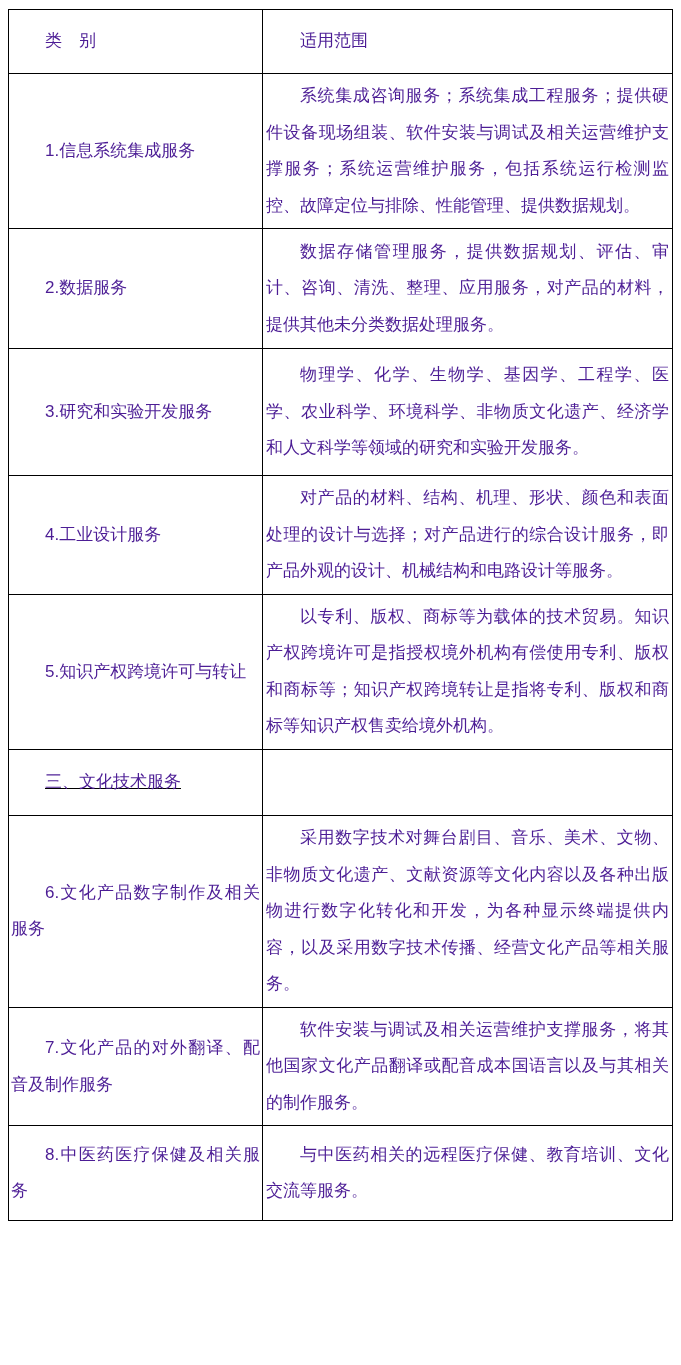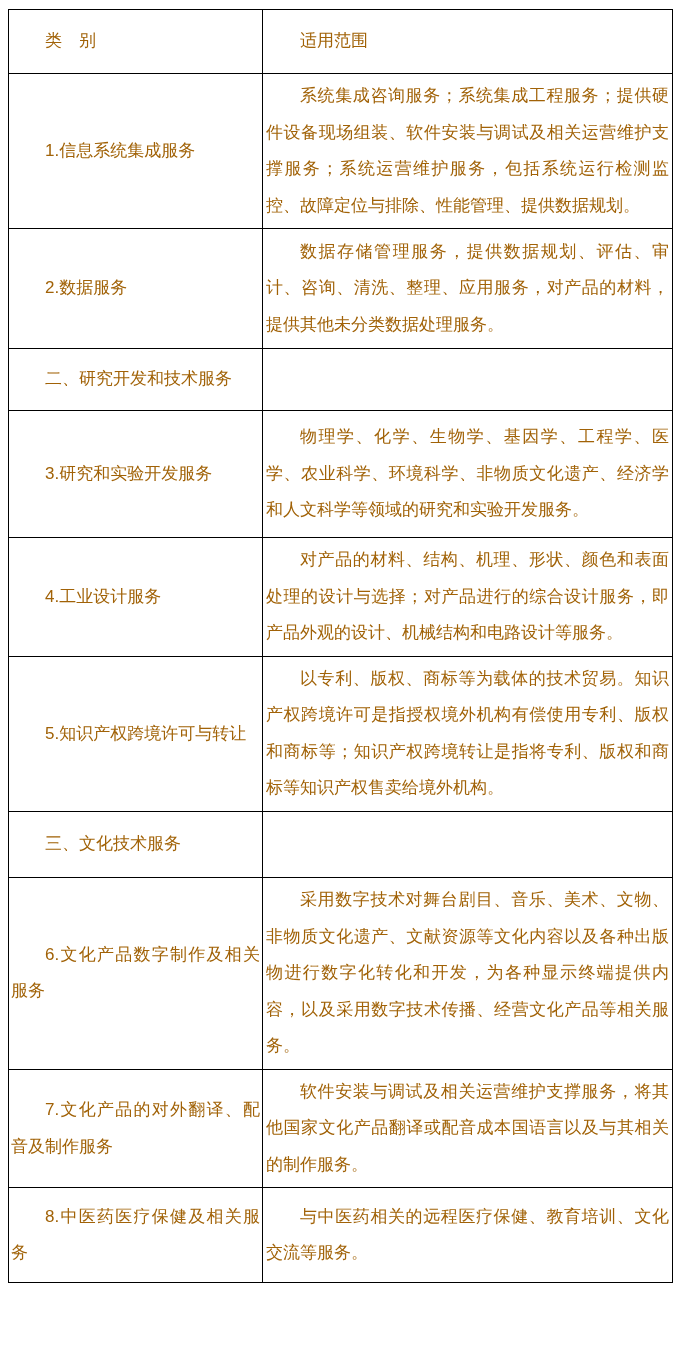--- a/index.html
+++ b/index.html
@@ -19,21 +19,21 @@
     border-collapse: collapse;
     table-layout: fixed;
     width: 664px;
     margin: 9px 0 0 8px;
   }
   col.col-cat   { width: 254px; }
   col.col-scope { width: 410px; }
   td {
     border: 1px solid #000000;
     vertical-align: middle;
-    color: #a16207;
+    color: #4c1d95;
     font-size: 17px;
     line-height: 2.15;
     padding: 4px 3px;
     text-indent: 2em;
     text-align: justify;
     overflow: hidden;
     word-break: break-all;
   }
   td.cat { padding-left: 2px; padding-right: 2px; }
 </style>
@@ -52,37 +52,33 @@
         <td>适用范围</td>
       </tr>
       <tr style="height:151px;">
         <td class="cat">1.信息系统集成服务</td>
         <td>系统集成咨询服务；系统集成工程服务；提供硬件设备现场组装、软件安装与调试及相关运营维护支撑服务；系统运营维护服务，包括系统运行检测监控、故障定位与排除、性能管理、提供数据规划。</td>
       </tr>
       <tr style="height:120px;">
         <td class="cat">2.数据服务</td>
         <td>数据存储管理服务，提供数据规划、评估、审计、咨询、清洗、整理、应用服务，对产品的材料，提供其他未分类数据处理服务。</td>
       </tr>
-      <tr style="height:62px;">
-        <td class="cat">二、研究开发和技术服务</td>
-        <td></td>
-      </tr>
       <tr style="height:127px;">
         <td class="cat">3.研究和实验开发服务</td>
         <td>物理学、化学、生物学、基因学、工程学、医学、农业科学、环境科学、非物质文化遗产、经济学和人文科学等领域的研究和实验开发服务。</td>
       </tr>
       <tr style="height:116px;">
         <td class="cat">4.工业设计服务</td>
         <td>对产品的材料、结构、机理、形状、颜色和表面处理的设计与选择；对产品进行的综合设计服务，即产品外观的设计、机械结构和电路设计等服务。</td>
       </tr>
       <tr style="height:149px;">
         <td class="cat">5.知识产权跨境许可与转让</td>
         <td>以专利、版权、商标等为载体的技术贸易。知识产权跨境许可是指授权境外机构有偿使用专利、版权和商标等；知识产权跨境转让是指将专利、版权和商标等知识产权售卖给境外机构。</td>
       </tr>
-      <tr style="height:66px;">
+      <tr style="height:66px;text-decoration:underline;">
         <td class="cat">三、文化技术服务</td>
         <td></td>
       </tr>
       <tr style="height:150px;">
         <td class="cat">6.文化产品数字制作及相关服务</td>
         <td>采用数字技术对舞台剧目、音乐、美术、文物、非物质文化遗产、文献资源等文化内容以及各种出版物进行数字化转化和开发，为各种显示终端提供内容，以及采用数字技术传播、经营文化产品等相关服务。</td>
       </tr>
       <tr style="height:117px;">
         <td class="cat">7.文化产品的对外翻译、配音及制作服务</td>
         <td>软件安装与调试及相关运营维护支撑服务，将其他国家文化产品翻译或配音成本国语言以及与其相关的制作服务。</td>

